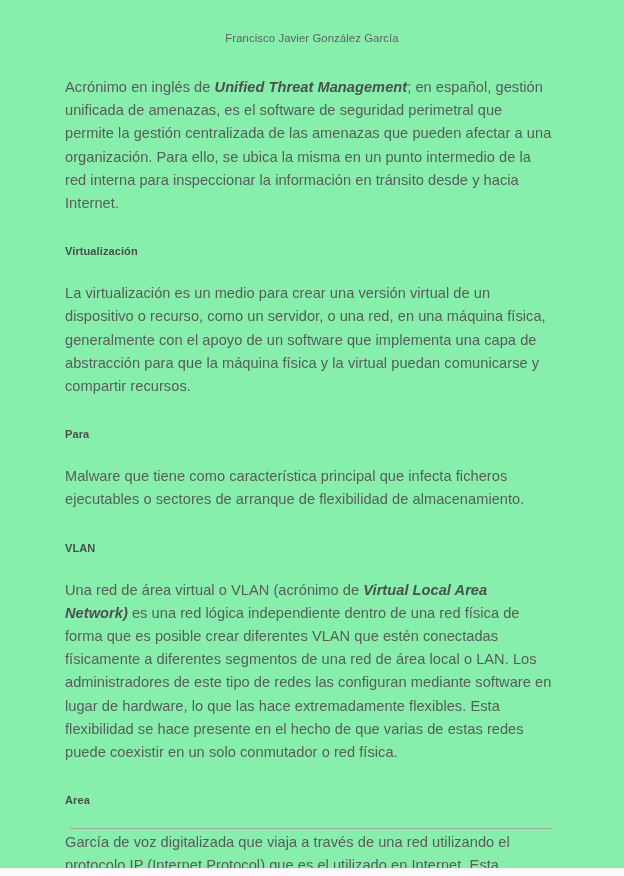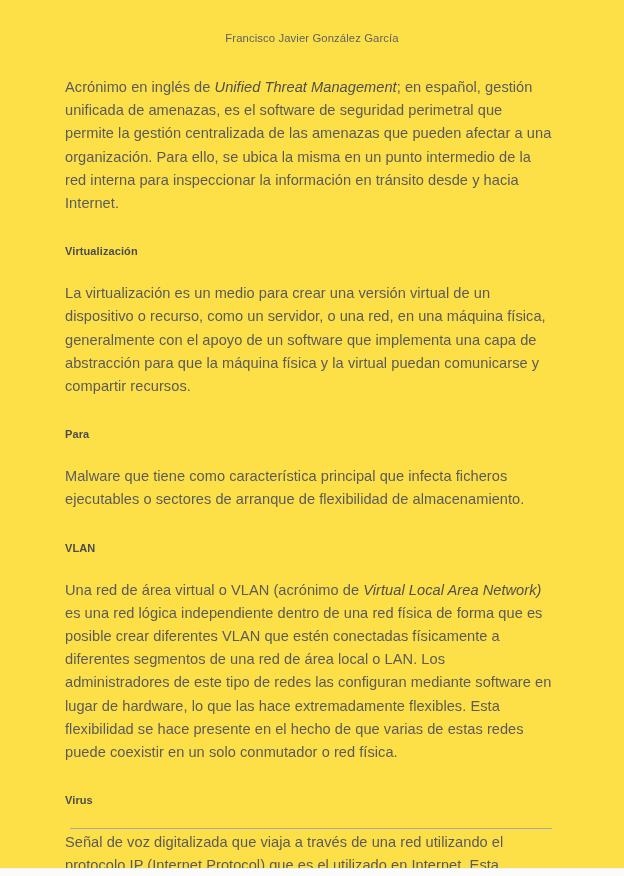--- a/index.html
+++ b/index.html
@@ -8,21 +8,21 @@
     padding: 0;
     background: #ffffff;
   }
   body {
     font-family: "Liberation Sans", sans-serif;
   }
   .page {
     position: relative;
     width: 624px;
     height: 876px;
-    background: #fde047;
+    background: #86efac;
     overflow: hidden;
     box-sizing: border-box;
     padding-left: 44px;
   }
   
   .page-edge {
     position: absolute;
     left: 0;
     right: 0;
     bottom: 0;
@@ -57,21 +57,21 @@
   h2.section-heading {
     margin: 0;
     font-size: 11px;
     line-height: 21px;
     font-weight: bold;
     color: #4c4c4c;
     letter-spacing: 0.1px;
   }
   .gap-before-heading { height: 26px; }
   .gap-after-heading  { height: 20px; }
-  .bi { font-weight: normal; font-style: italic; color: #4f4f4f; }
+  .bi { font-weight: bold; font-style: italic; color: #4f4f4f; }
 
   .footer {
     position: absolute;
     left: 70px;
     width: 482px;
     top: 828px;
   }
   .footer-rule {
     height: 0;
     border-top: 1px solid #a8a8a8;
@@ -106,23 +106,23 @@
     <h2 class="section-heading">Para</h2>
     <div class="gap-after-heading"></div>
     <p class="body-text"><span>Malware que tiene como característica principal que infecta ficheros ejecutables o sectores de arranque de flexibilidad de almacenamiento.</span></p>
 
     <div class="gap-before-heading"></div>
     <h2 class="section-heading">VLAN</h2>
     <div class="gap-after-heading"></div>
     <p class="body-text"><span>Una red de área virtual o VLAN (acrónimo de </span><span class="bi">Virtual Local Area Network)</span><span> es una red lógica independiente dentro de una red física de forma que es posible crear diferentes VLAN que estén conectadas físicamente a diferentes segmentos de una red de área local o LAN. Los administradores de este tipo de redes las configuran mediante software en lugar de hardware, lo que las hace extremadamente flexibles. Esta flexibilidad se hace presente en el hecho de que varias de estas redes puede coexistir en un solo conmutador o red física.</span></p>
 
     <div class="gap-before-heading"></div>
-    <h2 class="section-heading">Virus</h2>
+    <h2 class="section-heading">Area</h2>
     <div class="gap-after-heading"></div>
-    <p class="body-text"><span>Señal de voz digitalizada que viaja a través de una red utilizando el protocolo IP (Internet Protocol) que es el utilizado en Internet. Esta</span></p>
+    <p class="body-text"><span>García de voz digitalizada que viaja a través de una red utilizando el protocolo IP (Internet Protocol) que es el utilizado en Internet. Esta</span></p>
 
   </div>
 
   <div class="footer">
     <div class="footer-rule"></div>
   </div>
 
   <div class="page-edge"></div>
 
 </div>

